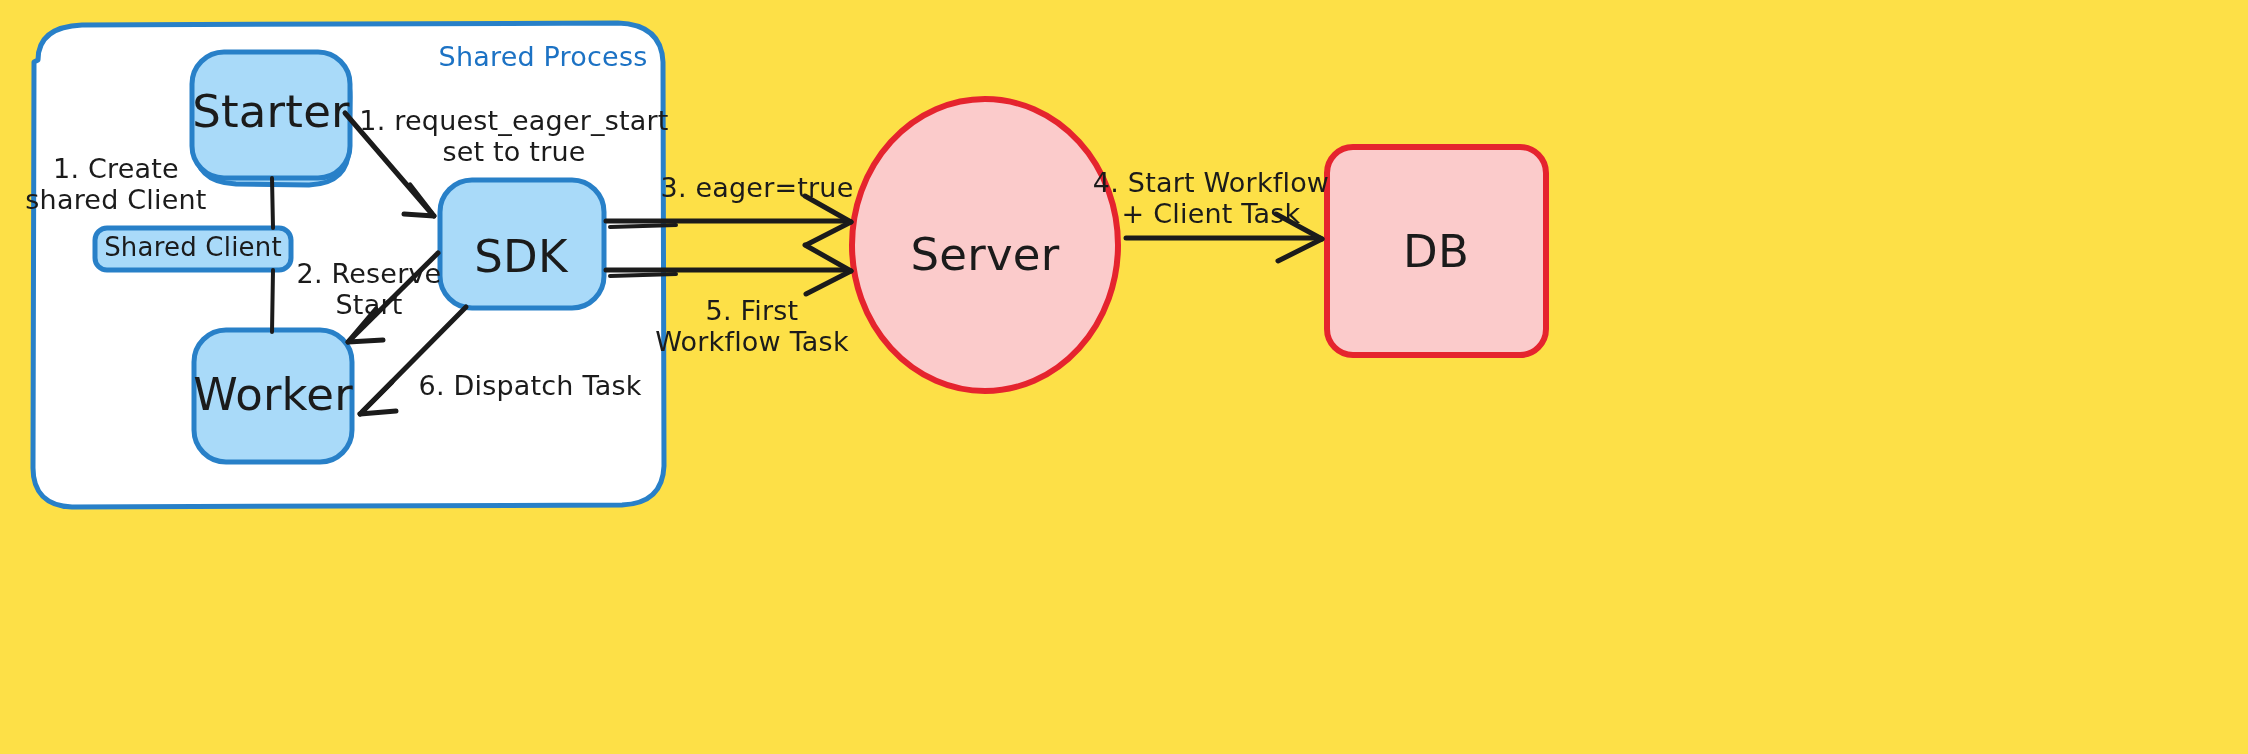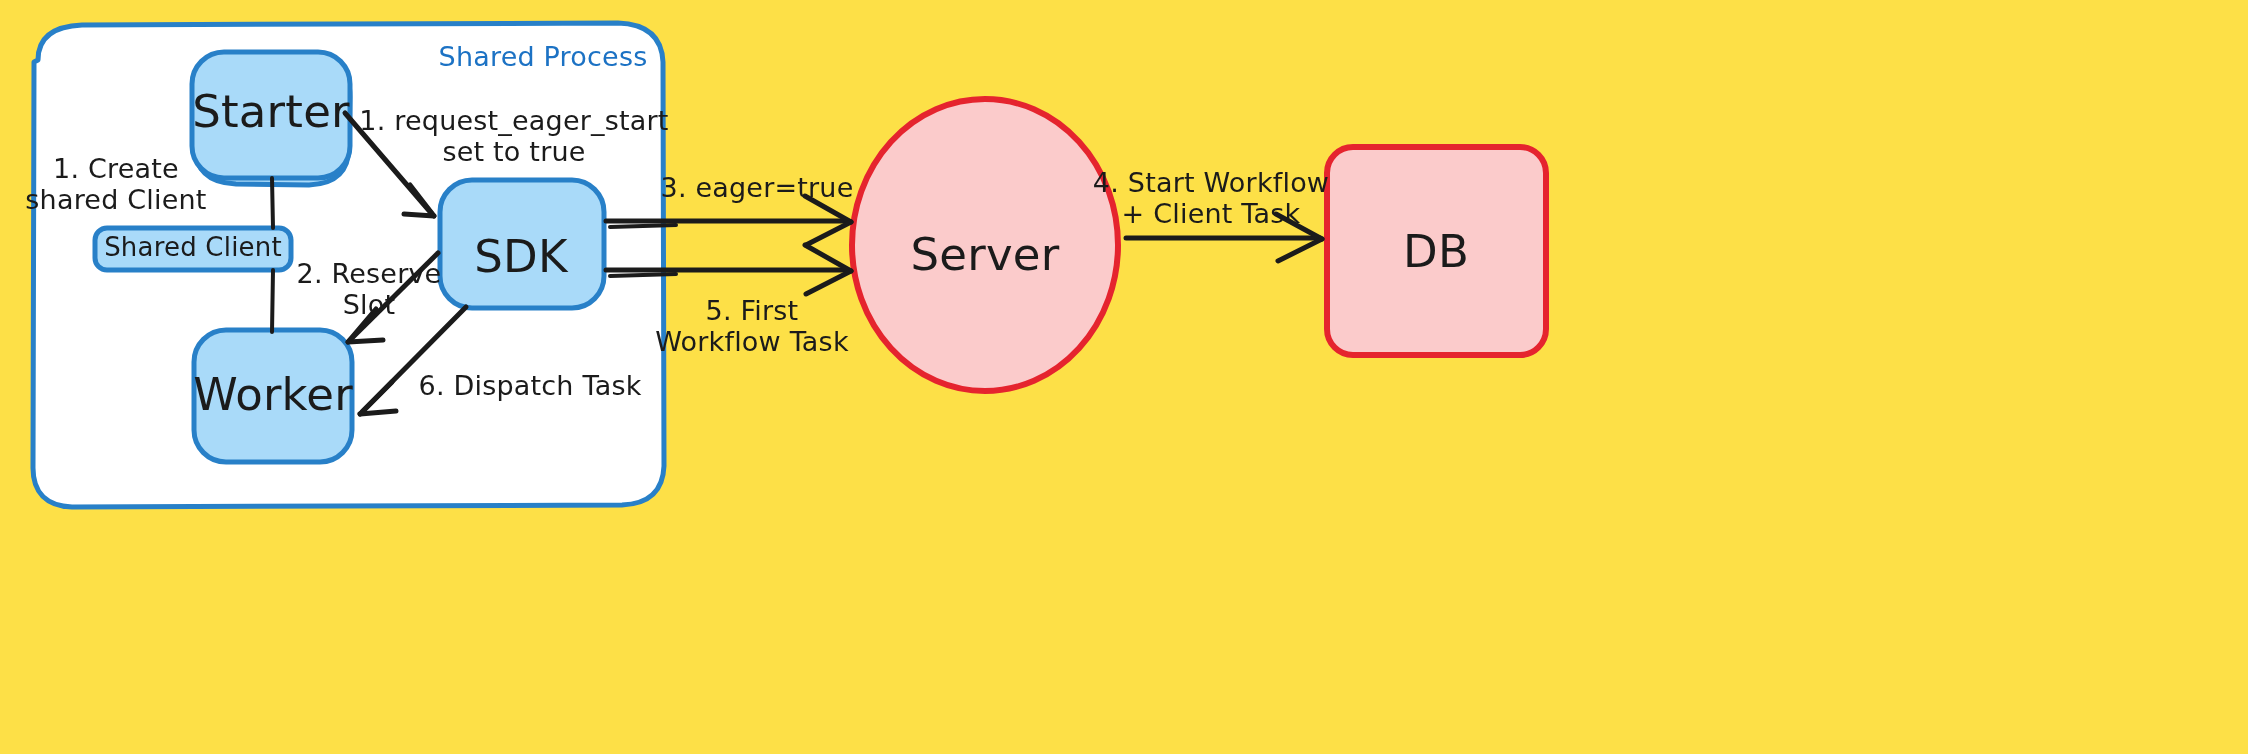--- a/index.html
+++ b/index.html
@@ -181,21 +181,21 @@
 
   <div class="node-label centered" style="left:1436px; top:252px;">DB</div>
 
   <div class="edge-label" style="left:116px; top:153px; transform:translate(-50%,0);">1. Create</div>
   <div class="edge-label" style="left:116px; top:184px; transform:translate(-50%,0);">shared Client</div>
 
   <div class="edge-label" style="left:514px; top:105px; transform:translate(-50%,0);">1. request_eager_start</div>
   <div class="edge-label" style="left:514px; top:136px; transform:translate(-50%,0);">set to true</div>
 
   <div class="edge-label" style="left:369px; top:258px; transform:translate(-50%,0);">2. Reserve</div>
-  <div class="edge-label" style="left:369px; top:289px; transform:translate(-50%,0);">Slot</div>
+  <div class="edge-label" style="left:369px; top:289px; transform:translate(-50%,0);">Start</div>
 
   <div class="edge-label" style="left:757px; top:172px; transform:translate(-50%,0);">3. eager=true</div>
 
   <div class="edge-label" style="left:1211px; top:167px; transform:translate(-50%,0);">4. Start Workflow</div>
   <div class="edge-label" style="left:1211px; top:198px; transform:translate(-50%,0);">+ Client Task</div>
 
   <div class="edge-label" style="left:752px; top:295px; transform:translate(-50%,0);text-align:right;">5. First</div>
   <div class="edge-label" style="left:752px; top:326px; transform:translate(-50%,0);">Workflow Task</div>
 
   <div class="edge-label" style="left:530px; top:370px; transform:translate(-50%,0);">6. Dispatch Task</div>

